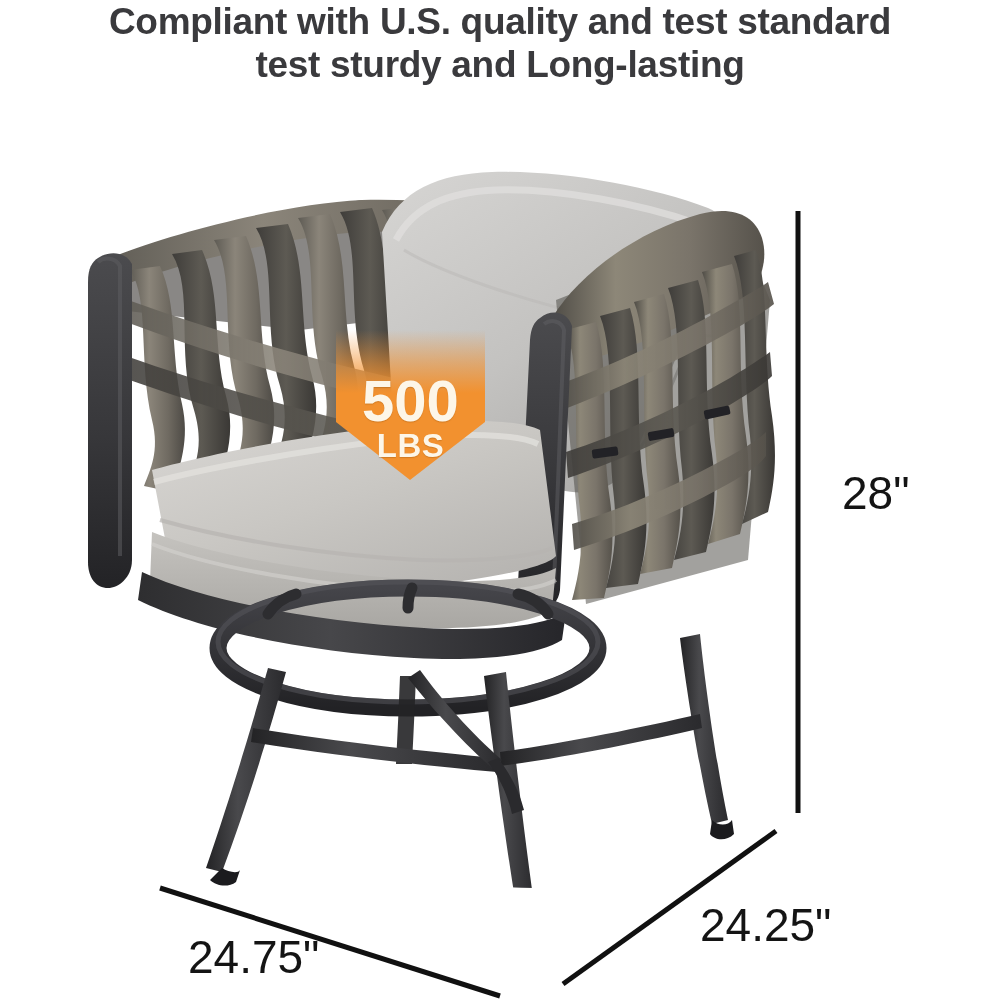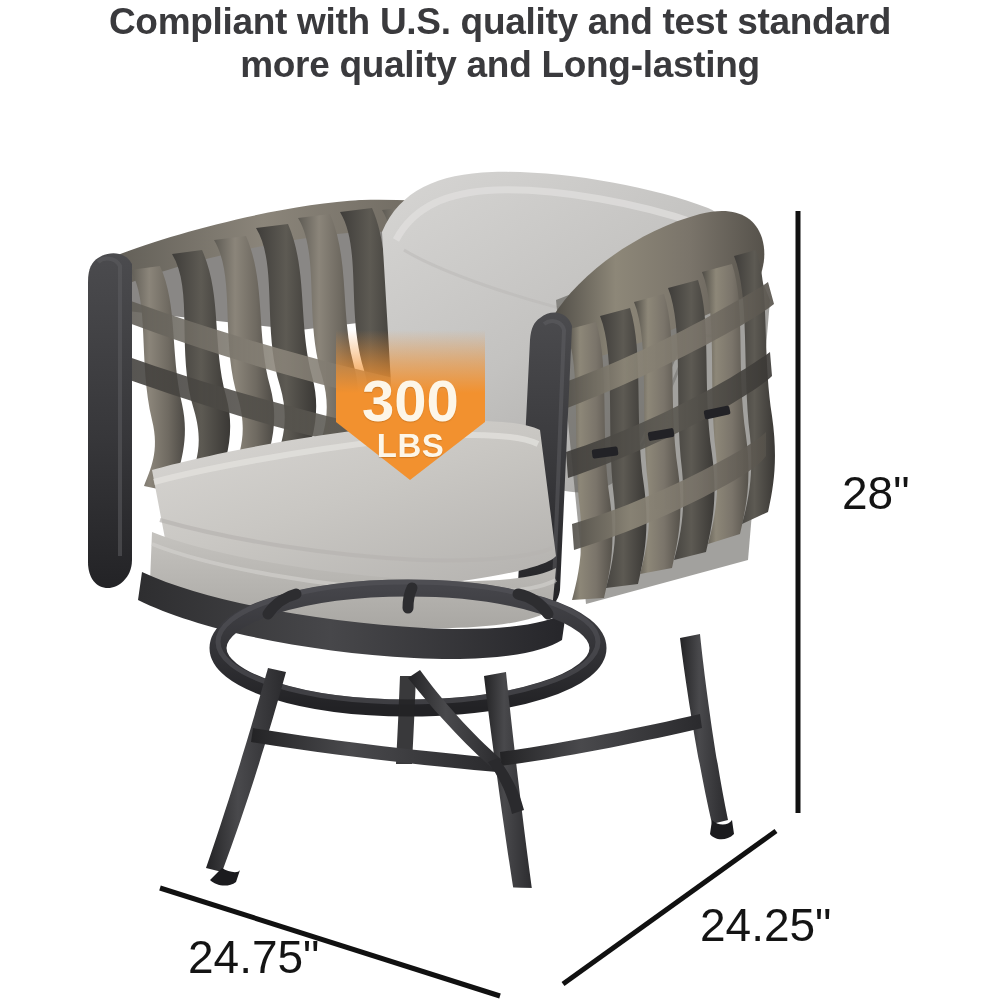--- a/index.html
+++ b/index.html
@@ -95,21 +95,21 @@
   .dim-w  { left: 188px; top: 930px; font-size: 46px; }
   .dim-d  { left: 700px; top: 898px; font-size: 46px; }
 </style>
 </head>
 <body>
 
 <div id="page">
 
   <div class="headline">
     <span class="l1">Compliant with U.S. quality and test standard</span>
-    <span class="l2">more quality and Long-lasting</span>
+    <span class="l2">test sturdy and Long-lasting</span>
   </div>
 
   <div class="stage">
     <svg width="1000" height="1000" viewBox="0 0 1000 1000" xmlns="http://www.w3.org/2000/svg">
       <defs>
         <linearGradient id="frameGrad" x1="0" y1="0" x2="1" y2="0">
           <stop offset="0%" stop-color="#2e2e30"></stop>
           <stop offset="45%" stop-color="#47474a"></stop>
           <stop offset="100%" stop-color="#26262a"></stop>
         </linearGradient>
@@ -308,21 +308,21 @@
       <defs>
         <linearGradient id="badgeFade" x1="0" y1="0" x2="0" y2="1">
           <stop offset="0%" stop-color="#f2912f" stop-opacity="0"></stop>
           <stop offset="22%" stop-color="#f2912f" stop-opacity="0.55"></stop>
           <stop offset="42%" stop-color="#f2912f" stop-opacity="1"></stop>
           <stop offset="100%" stop-color="#f2912f" stop-opacity="1"></stop>
         </linearGradient>
       </defs>
       <path d="M18,0 L167,0 L167,92 L92,150 L18,92 Z" fill="url(#badgeFade)"></path>
     </svg>
-    <div class="badge-num">300</div>
+    <div class="badge-num">500</div>
     <div class="badge-unit">LBS</div>
   </div>
 
   <svg class="stage" width="1000" height="1000" viewBox="0 0 1000 1000" xmlns="http://www.w3.org/2000/svg" style="pointer-events:none;">
 
     <line x1="798" y1="211" x2="798" y2="813" stroke="#111111" stroke-width="5"></line>
 
     <line x1="160" y1="888" x2="500" y2="996" stroke="#111111" stroke-width="5"></line>
 
     <line x1="563" y1="984" x2="776" y2="831" stroke="#111111" stroke-width="5"></line>

